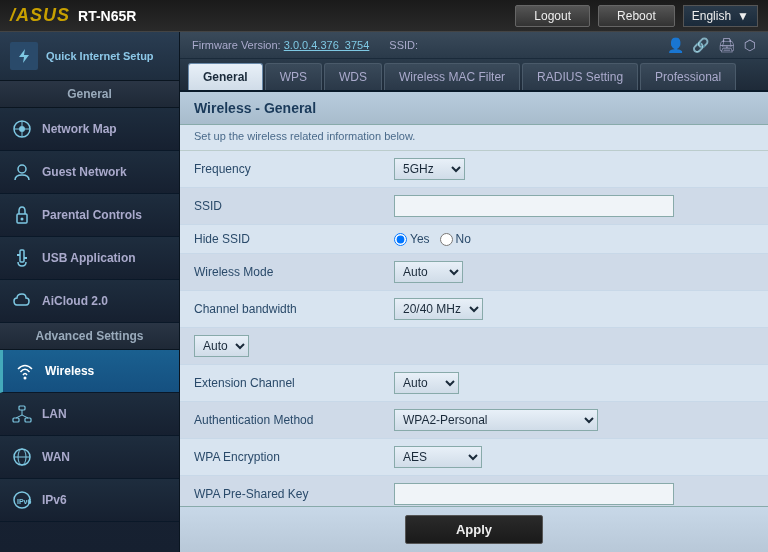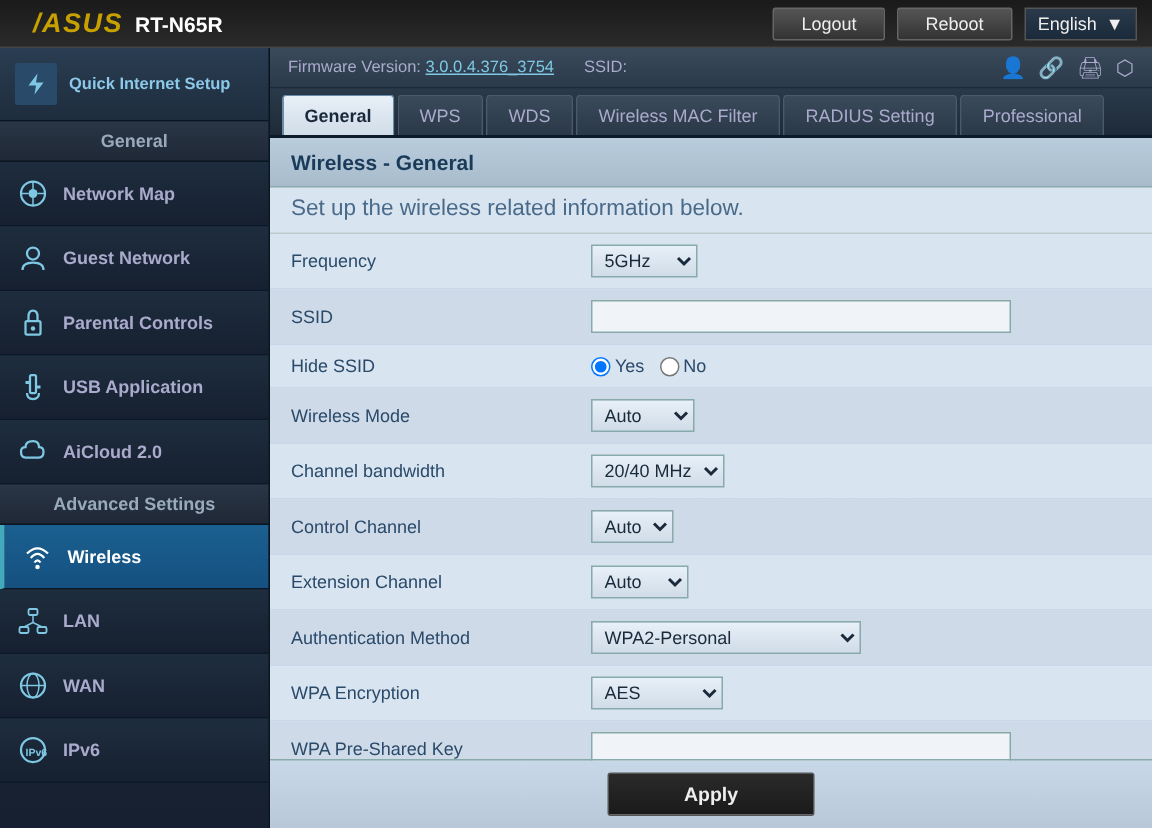--- a/index.html
+++ b/index.html
@@ -5,21 +5,21 @@
     * { box-sizing: border-box; margin: 0; padding: 0; }
     body { font-family: Arial, sans-serif; font-size: 12px; background: #1a2535; color: #ccc; width: 768px; height: 552px; overflow: hidden; }
 
     
     .top-bar {
       display: flex; align-items: center; justify-content: space-between;
       background: linear-gradient(to bottom, #1a1a1a, #2a2a2a);
       height: 32px; padding: 0 10px; border-bottom: 1px solid #444;
     }
     .logo { display: flex; align-items: center; gap: 8px; }
-    .logo-asus { color: #c8a000; font-weight: bold; font-size: 18px; font-style: italic; letter-spacing: 1px; margin-left: 12px; }
+    .logo-asus { color: #c8a000; font-weight: bold; font-size: 18px; font-style: italic; letter-spacing: 1px; }
     .logo-model { color: #fff; font-size: 14px; font-weight: bold; }
     .top-buttons { display: flex; gap: 8px; }
     .top-btn {
       background: linear-gradient(to bottom, #555, #333);
       border: 1px solid #666; color: #eee; padding: 3px 18px; cursor: pointer; font-size: 12px; border-radius: 2px;
     }
     .lang-select {
       background: linear-gradient(to bottom, #2a3a4a, #1a2a3a);
       border: 1px solid #555; color: #eee; padding: 3px 8px; font-size: 12px; cursor: pointer;
       display: flex; align-items: center; gap: 6px;
@@ -96,21 +96,21 @@
     .watermark {
       position: absolute; top: 50%; left: 50%; transform: translate(-50%, -50%);
       font-size: 48px; color: rgba(150,180,200,0.2); font-weight: bold; white-space: nowrap;
       pointer-events: none; z-index: 0; letter-spacing: 2px;
     }
     .form-inner { position: relative; z-index: 1; padding: 0 0 60px 0; }
     .form-title {
       background: linear-gradient(to bottom, #b8ccdd, #a8bccc);
       padding: 8px 14px; border-bottom: 1px solid #8aa; font-size: 14px; font-weight: bold; color: #1a3a5a;
     }
-    .form-subtitle { padding: 5px 14px 8px; color: #4a6a8a; font-size: 15px; border-bottom: 1px solid #bcc; }
+    .form-subtitle { padding: 5px 14px 8px; color: #4a6a8a; font-size: 11px; border-bottom: 1px solid #bcc; }
 
     .form-row {
       display: flex; align-items: center; padding: 7px 14px;
       border-bottom: 1px solid #c8d8e8; background: #d8e4f0;
     }
     .form-row:nth-child(even) { background: #cfdae8; }
     .form-label { width: 200px; color: #2a4a6a; font-size: 12px; flex-shrink: 0; }
     .form-control { flex: 1; display: flex; align-items: center; gap: 8px; }
 
     .input-text {
@@ -348,21 +348,20 @@
           <div class="form-control">
             <select class="select-control">
               <option>20 MHz</option>
               <option selected="">20/40 MHz</option>
               <option>40 MHz</option>
             </select>
           </div>
         </div>
 
         <div class="form-row">
-          <div class="form-label">Control Channel</div>
           <div class="form-control">
             <select class="select-control">
               <option selected="">Auto</option>
               <option>1</option>
               <option>6</option>
               <option>11</option>
             </select>
           </div>
         </div>
 
@@ -373,21 +372,21 @@
               <option selected="">Auto</option>
               <option>Above</option>
               <option>Below</option>
             </select>
           </div>
         </div>
 
         <div class="form-row">
           <div class="form-label">Authentication Method</div>
           <div class="form-control">
-            <select class="select-control" style="width:180px;">
+            <select class="select-control" style="width:204px;">
               <option>Open System</option>
               <option>WPA-Personal</option>
               <option selected="">WPA2-Personal</option>
               <option>WPA-Auto-Personal</option>
             </select>
           </div>
         </div>
 
         <div class="form-row">
           <div class="form-label">WPA Encryption</div>

